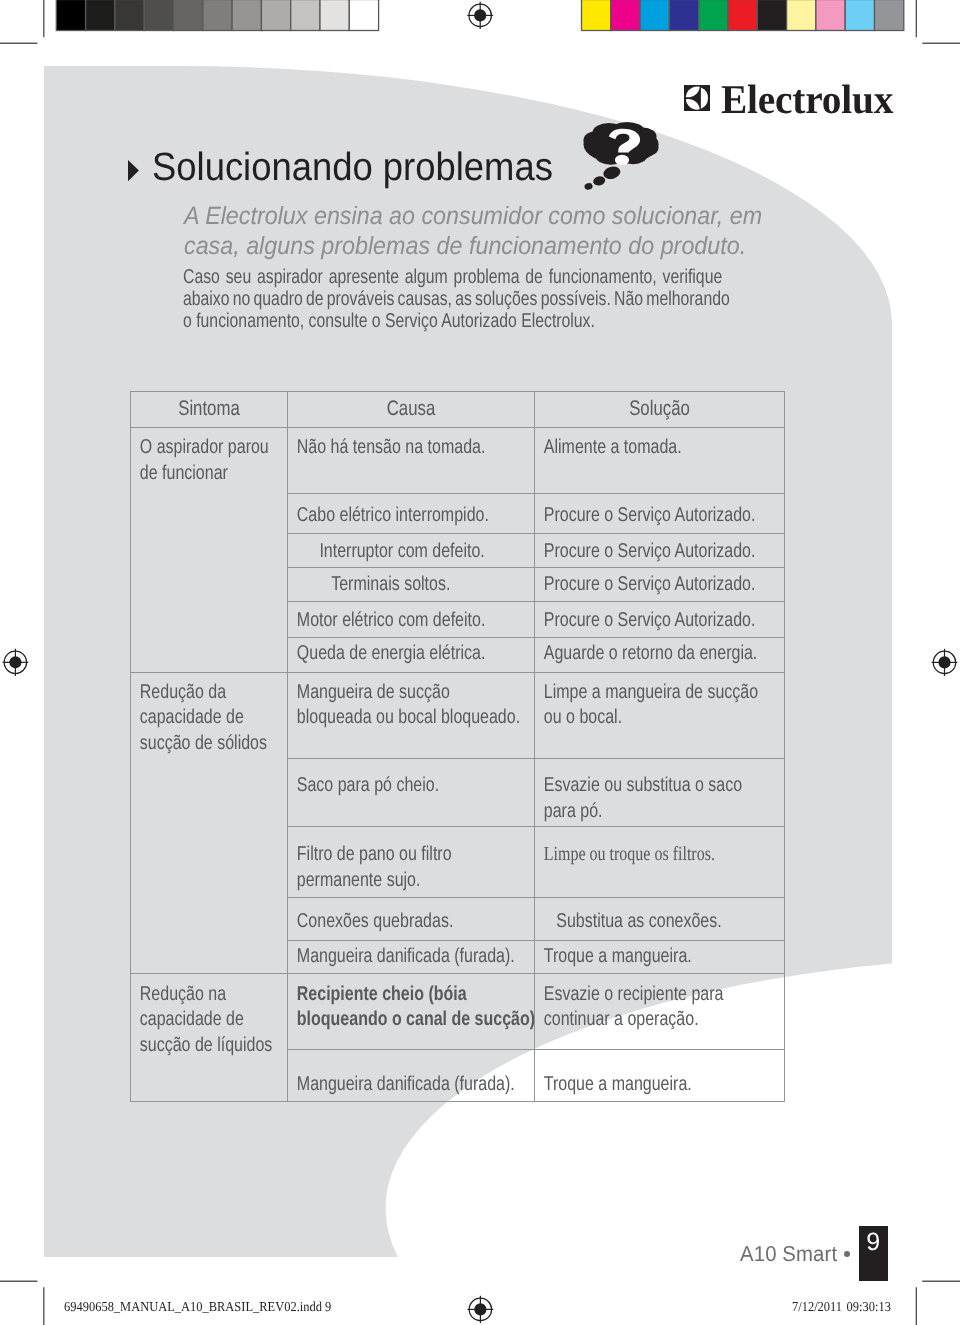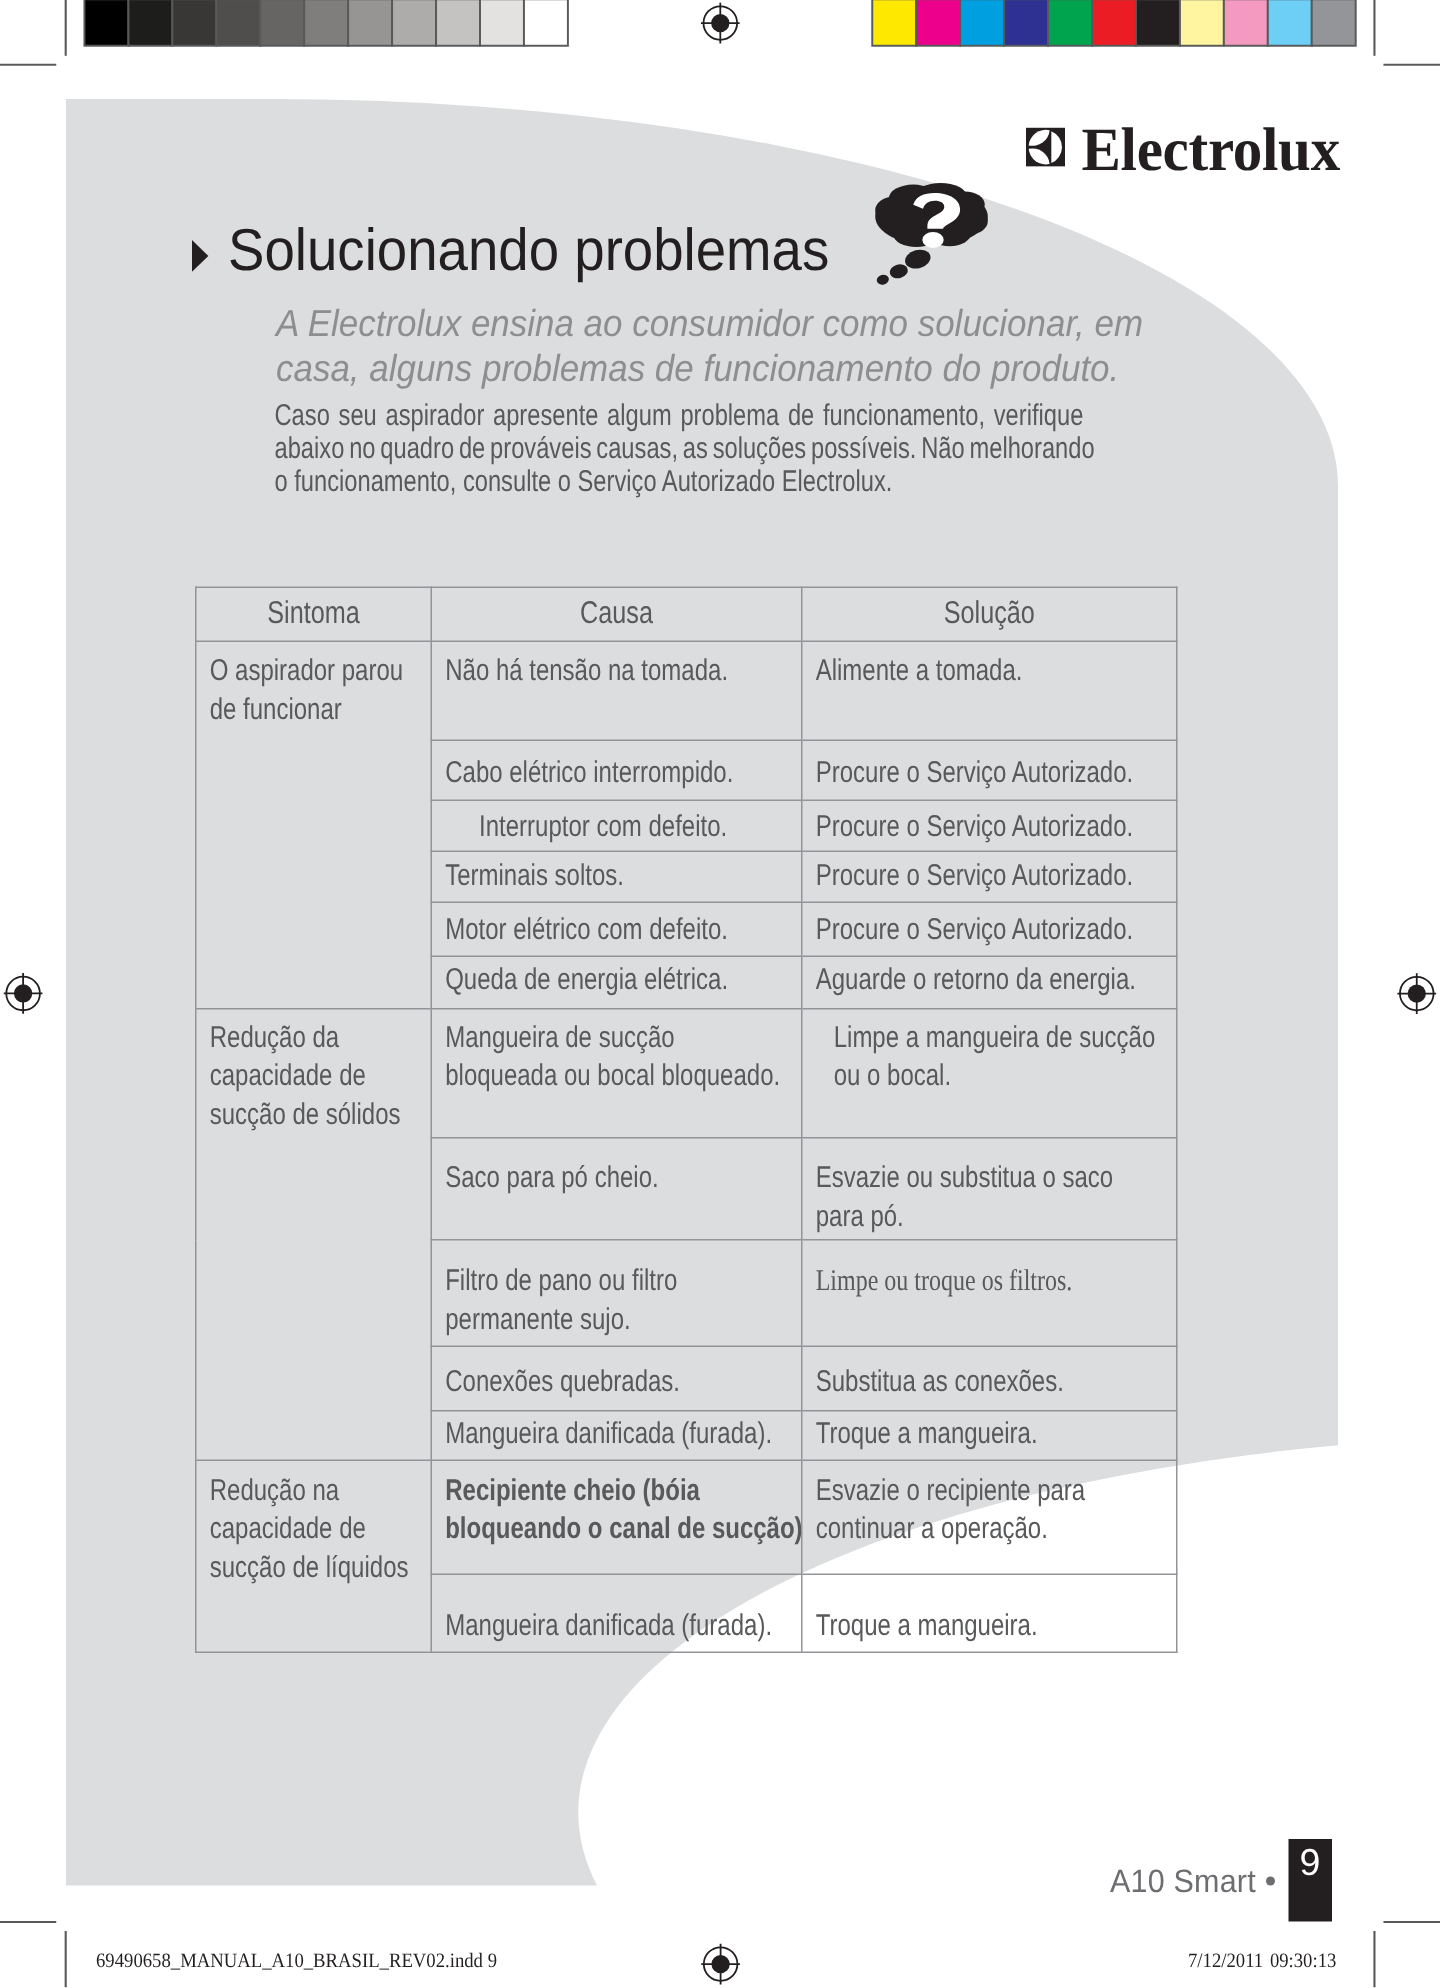--- a/index.html
+++ b/index.html
@@ -223,21 +223,21 @@
             <div>Interruptor com defeito.</div>
           </div>
         </td>
         <td class="cw3" style="height: 33.1px;">
           <div class="cellTxt" style="padding-top: 4.3px;">
             <div>Procure o Serviço Autorizado.</div>
           </div>
         </td>
       </tr>
       <tr>
-        <td class="cw2" style="height: 33.1px;">
+        <td class="cw2" style="height: 33.1px; text-align: center;">
           <div class="cellTxt" style="padding-top: 3.9px;">
             <div>Terminais soltos.</div>
           </div>
         </td>
         <td class="cw3" style="height: 33.1px;">
           <div class="cellTxt" style="padding-top: 3.9px;">
             <div>Procure o Serviço Autorizado.</div>
           </div>
         </td>
       </tr>
@@ -272,21 +272,21 @@
             <div>capacidade de</div>
             <div>sucção de sólidos</div>
           </div>
         </td>
         <td class="cw2" style="height: 85px;">
           <div class="cellTxt" style="padding-top: 6.8px;">
             <div>Mangueira de sucção</div>
             <div>bloqueada ou bocal bloqueado.</div>
           </div>
         </td>
-        <td class="cw3" style="height: 85px; padding-left: 12px;">
+        <td class="cw3" style="height: 85px;">
           <div class="cellTxt" style="padding-top: 6.8px;">
             <div>Limpe a mangueira de sucção</div>
             <div>ou o bocal.</div>
           </div>
         </td>
       </tr>
       <tr>
         <td class="cw2" style="height: 67.3px;">
           <div class="cellTxt" style="padding-top: 14.3px;">
             <div>Saco para pó cheio.</div>
@@ -311,21 +311,21 @@
             <div>Limpe ou troque os filtros.</div>
           </div>
         </td>
       </tr>
       <tr>
         <td class="cw2" style="height: 41.8px;">
           <div class="cellTxt" style="padding-top: 10.6px;">
             <div>Conexões quebradas.</div>
           </div>
         </td>
-        <td class="cw3" style="height: 41.8px;">
+        <td class="cw3" style="height: 41.8px; text-align: center;">
           <div class="cellTxt" style="padding-top: 10.6px;">
             <div>Substitua as conexões.</div>
           </div>
         </td>
       </tr>
       <tr>
         <td class="cw2" style="height: 32.1px;">
           <div class="cellTxt" style="padding-top: 3.4px;">
             <div>Mangueira danificada (furada).</div>
           </div>

